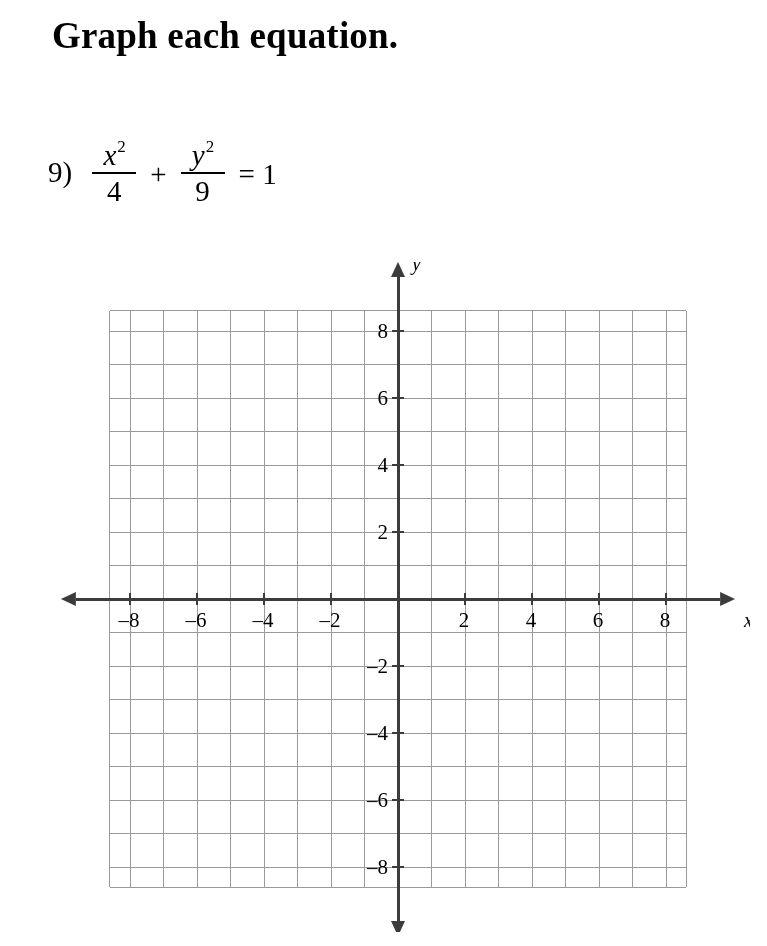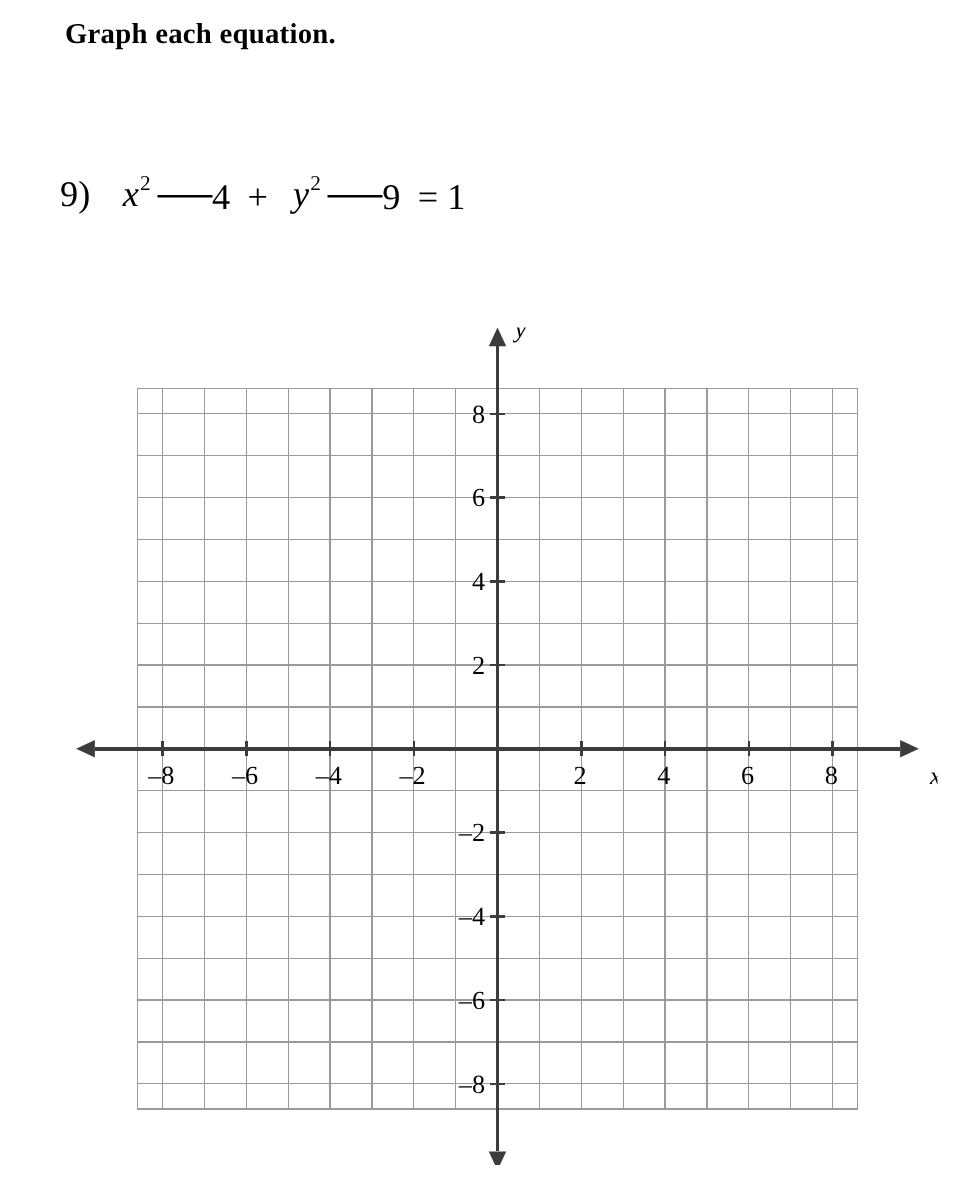--- a/index.html
+++ b/index.html
@@ -23,42 +23,42 @@
     height: 946px;
   }
 
   
   .heading {
     position: absolute;
     left: 52px;
     top: 14px;
     font-family: "Liberation Serif", serif;
     font-weight: bold;
-    font-size: 23px;
+    font-size: 37px;
     letter-spacing: 0.2px;
     white-space: nowrap;
   }
 
   
   .problem {
     position: absolute;
     left: 48px;
     top: 140px;
     display: flex;
     align-items: center;
     font-size: 29px;
   }
   .prob-num {
     font-size: 29px;
     margin-right: 14px;
     line-height: 1;
   }
   .frac {
     display: inline-flex;
-    flex-direction: row;
+    flex-direction: column;
     align-items: center;
     justify-content: center;
     margin: 0 6px;
     line-height: 1;
   }
   .frac .num {
     font-size: 29px;
     font-style: italic;
     padding: 0 6px 2px 6px;
     position: relative;

